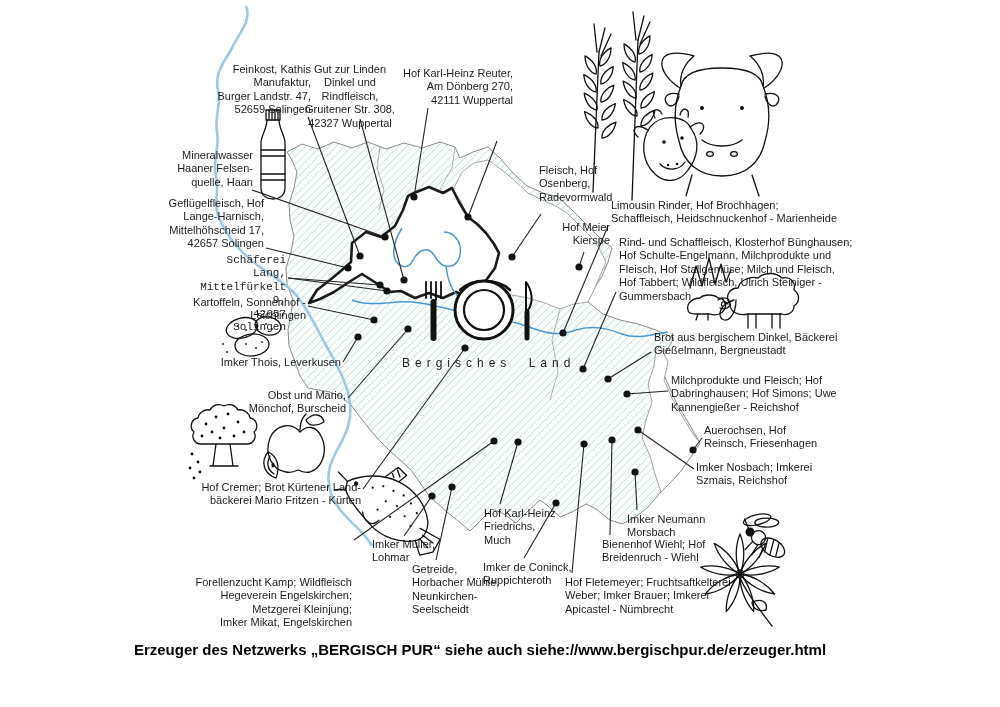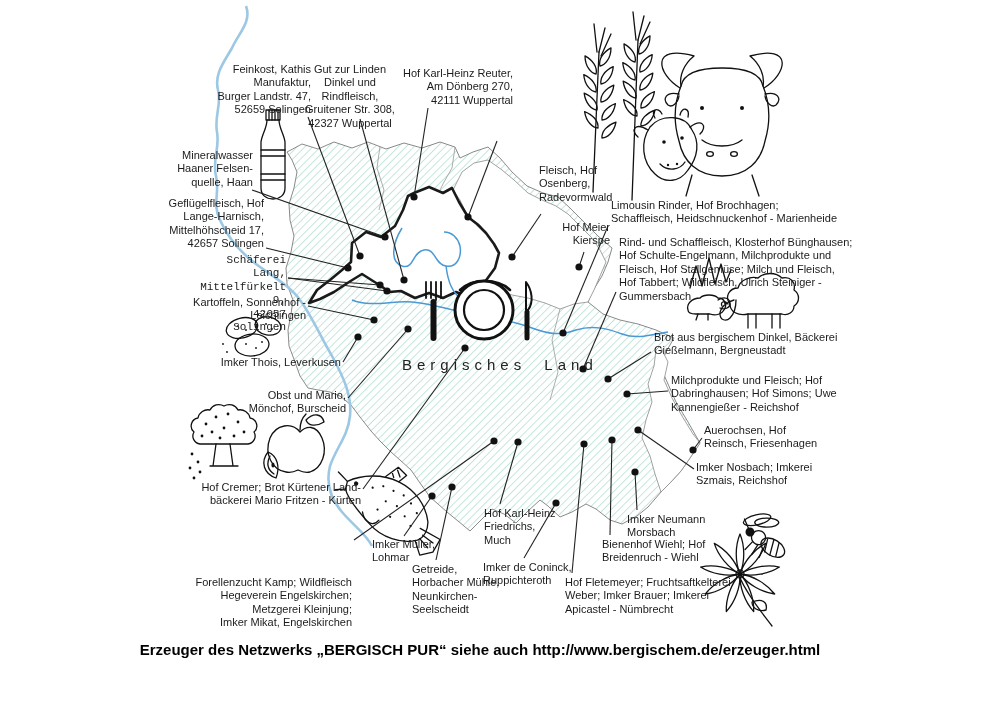--- a/index.html
+++ b/index.html
@@ -1,21 +1,21 @@
 <!DOCTYPE html>
 <html><head>
 <meta charset="utf-8">
 <style>
   html,body{margin:0;padding:0;background:#ffffff;}
   .stage{position:relative;width:1000px;height:707px;background:#fff;overflow:hidden;
          font-family:"Liberation Sans",sans-serif;}
   .stage svg{position:absolute;left:0;top:0;}
   #labels{position:absolute;left:0;top:0;width:1000px;height:707px;}
   .lbl{position:absolute;font-size:11px;line-height:1.22;color:#1b1b1b;white-space:pre-line;}
-  .map-title{position:absolute;left:402px;top:356px;width:220px;font-size:15px;
+  .map-title{position:absolute;left:402px;top:356px;width:220px;font-size:12px;
              letter-spacing:5px;word-spacing:9px;color:#222;}
   .caption{position:absolute;left:0;top:641px;width:960px;text-align:center;
            font-size:15px;font-weight:bold;color:#000;}
   #annot line{stroke:#222;stroke-width:1.1;}
   #annot circle{fill:#111;}
   .ink{stroke:#111;fill:none;stroke-width:1.3;stroke-linecap:round;stroke-linejoin:round;}
   .ink-fill{fill:#111;stroke:none;}
   .bold-ink{stroke:#111;fill:none;stroke-linecap:round;stroke-linejoin:round;}
 </style>
 </head>
@@ -354,14 +354,14 @@
       <div class="lbl" style="left: 611px; top: 199px; width: 240px; text-align: left;">Limousin Rinder, Hof Brochhagen;
 Schaffleisch, Heidschnuckenhof - Marienheide</div>
       <div class="lbl" style="left: 545px; top: 221px; width: 65px; text-align: right;">Hof Meier
 Kierspe</div>
       <div class="lbl" style="left: 539px; top: 164px; width: 95px; text-align: left;">Fleisch, Hof
 Osenberg,
 Radevormwald</div>
     </div>
 
   <div class="map-title">Bergisches Land</div>
-  <div class="caption">Erzeuger des Netzwerks „BERGISCH PUR“ siehe auch http://www.bergischem.de/erzeuger.html</div>
+  <div class="caption">Erzeuger des Netzwerks „BERGISCH PUR“ siehe auch siehe://www.bergischpur.de/erzeuger.html</div>
 </div>
 
 </body></html>

